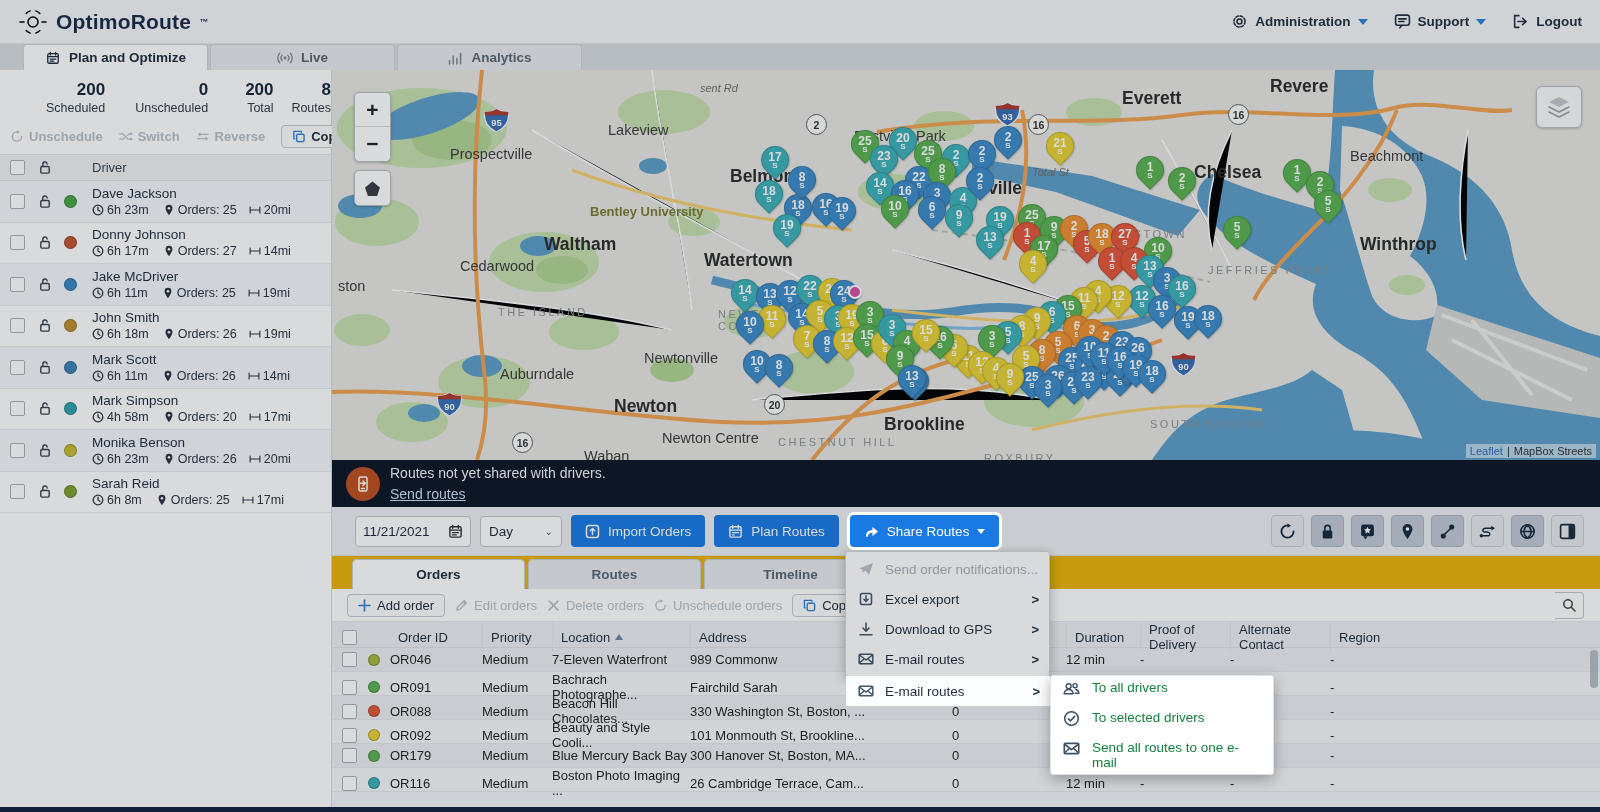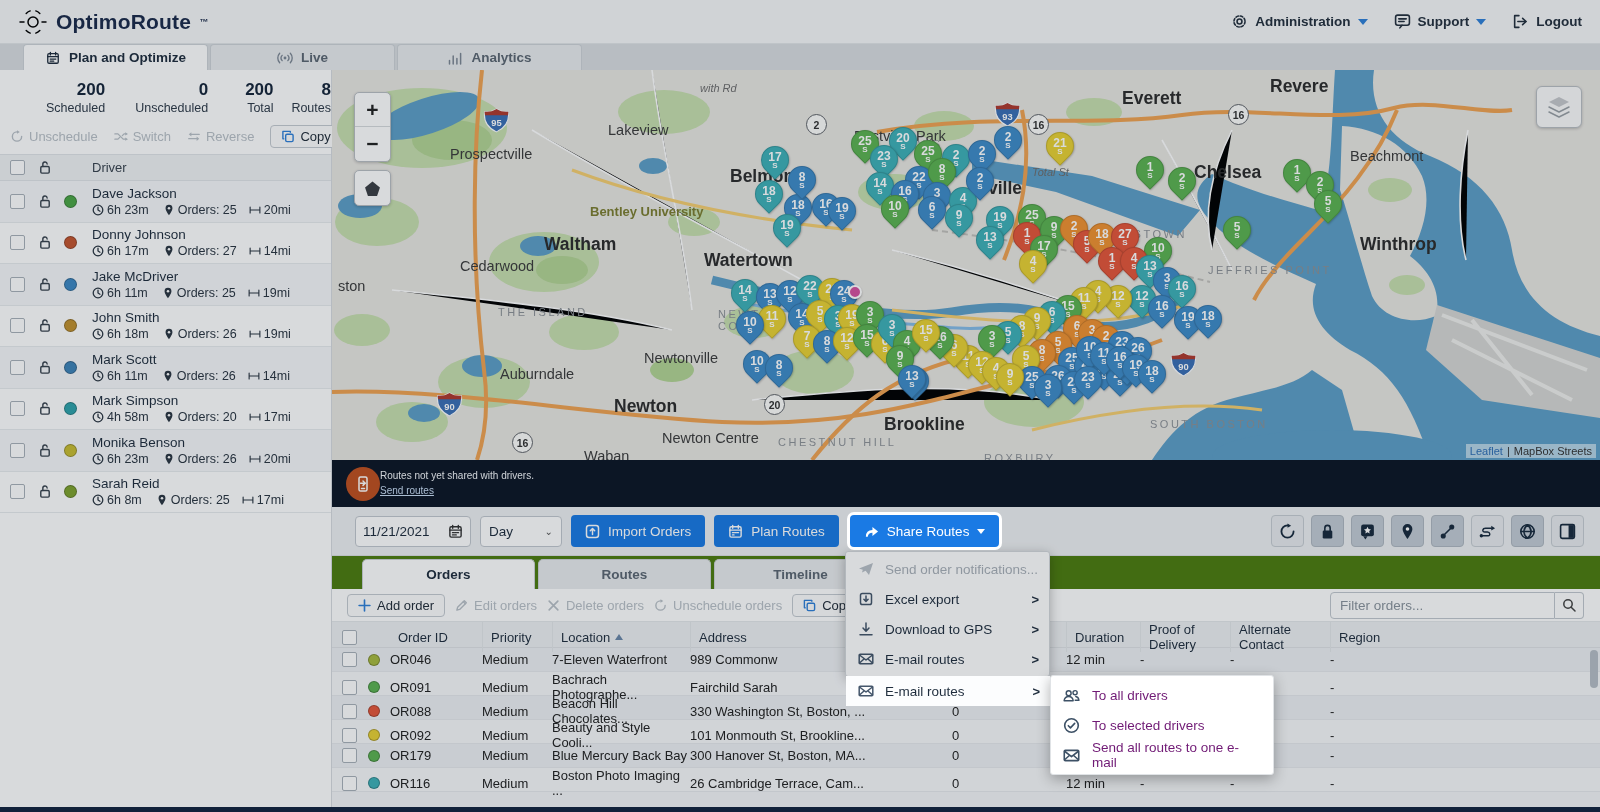--- a/index.html
+++ b/index.html
@@ -26,21 +26,21 @@
 
   .content{display:flex;height:742px;}
 
   
   .left{width:332px;background:#fff;border-right:1px solid #d7dbdf;display:flex;flex-direction:column;}
   .stats{display:flex;padding:10px 0 8px 10px;}
   .stat{text-align:right;}
   .stat:nth-child(1){width:96px}.stat:nth-child(2){width:104px}.stat:nth-child(3){width:66px}.stat:nth-child(4){width:58px}
   .stat .v{font-size:17px;font-weight:bold;color:#16253a;}
   .stat .l{font-size:12.5px;color:#2e3a48;margin-top:1px;}
-  .drv-toolbar{display:flex;align-items:center;gap:16px;padding:2px 8px 6px 10px;}
+  .drv-toolbar{display:flex;align-items:center;gap:16px;padding:2px 8px 6px 10px;font-weight:bold;}
   .drv-tool{display:flex;align-items:center;gap:5px;font-size:13px;color:#b9c0c7;}
   .drv-tool .ic{width:14px;height:13px;color:#b9c0c7;}
   .drv-tool.enabled{margin-left:auto;border:1px solid #c5cbd1;border-radius:4px;background:#fdfdfd;padding:3px 10px;color:#232e3a;cursor:pointer;}
   .drv-tool.enabled .ic{color:#2f80d8;}
   .drv-head{display:grid;grid-template-columns:34px 30px 28px 1fr;align-items:center;height:27px;background:#f0f2f4;border-top:1px solid #e1e4e7;border-bottom:1px solid #e1e4e7;font-size:13px;color:#39434e;}
   .drv-row{display:grid;grid-template-columns:34px 30px 28px 1fr;align-items:center;height:41.5px;border-bottom:1px solid #e8ebee;cursor:pointer;}
   .drv-row:nth-child(odd){background:#f6f7f9;}
   .cb{width:15px;height:15px;border:1.5px solid #a9b1b9;border-radius:2px;background:#fff;margin-left:10px;}
   .drv-row .ic.lock, .drv-head .ic.lock{width:14px;height:15px;color:#39434e;margin-left:4px;}
   .dot{width:13px;height:13px;border-radius:50%;border:1px solid rgba(0,0,0,.25);}
@@ -76,21 +76,21 @@
   .polybtn .ic{width:17px;height:17px;color:#3b3f44;}
   .layersbtn{position:absolute;right:18px;top:16px;width:46px;height:42px;background:#fbfbfb;border:1px solid #b9bec3;border-radius:6px;display:flex;align-items:center;justify-content:center;box-shadow:0 1px 3px rgba(0,0,0,.2);cursor:pointer;}
   .layersbtn .ic{width:26px;height:22px;color:#9aa0a6;}
   .attrib{position:absolute;right:4px;bottom:2px;font-size:11px;color:#333;background:rgba(255,255,255,.55);padding:1px 4px;display:flex;gap:4px;}
   .attrib .lk{color:#2f6fb5;cursor:pointer;}
 
   
   .notice{height:47px;background:#0d1626;display:flex;align-items:center;padding:0 16px 0 14px;}
   .notice .badge{width:34px;height:34px;border-radius:50%;background:#c0501f;display:flex;align-items:center;justify-content:center;flex:0 0 auto;}
   .notice .badge .ic{width:18px;height:18px;color:#fff;}
-  .notice .txt{font-size:10px;color:#f2f5f8;line-height:1.45;}
+  .notice .txt{margin-left:10px;font-size:14px;color:#f2f5f8;line-height:1.45;}
   .notice .lnk{color:#c9ddf4;text-decoration:underline;cursor:pointer;}
   .notice .right{margin-left:auto;text-align:right;font-size:12.5px;color:#eef2f7;line-height:1.5;}
   .notice .odot{display:inline-block;width:10px;height:10px;border-radius:50%;background:#c65b2e;margin-right:6px;vertical-align:middle;}
 
   
   .actionbar{height:49px;background:#eef0f2;border-bottom:1px solid #dcdfe2;display:flex;align-items:center;padding:0 16px 0 23px;gap:9px;}
   .date-input{width:116px;height:31px;background:#fff;border:1px solid #c2c8ce;border-radius:4px;display:flex;align-items:center;padding:0 7px;gap:4px;}
   .date-input input{border:none;outline:none;width:80px;font-size:13.5px;color:#1f2d3d;background:transparent;}
   .date-input .ic{width:15px;height:15px;color:#333;margin-left:auto;}
   .period{width:82px;height:31px;background:#fff;border:1px solid #c2c8ce;border-radius:4px;display:flex;align-items:center;padding:0 8px;font-size:13.5px;color:#1f2d3d;cursor:pointer;}
@@ -98,21 +98,21 @@
   .btn-blue{height:32px;border:none;border-radius:4px;background:#1a7ae4;color:#fff;font-size:13.5px;font-weight:500;display:flex;align-items:center;gap:8px;padding:0 14px;cursor:pointer;}
   .btn-blue .ic{width:15px;height:15px;color:#fff;}
   .btn-share{position:relative;z-index:600;box-shadow:0 0 0 3px #ffffff;margin-left:2px;}
   .btn-share .dcaret{width:0;height:0;border-left:4.5px solid transparent;border-right:4.5px solid transparent;border-top:5.5px solid #fff;}
   .iconstrip{margin-left:auto;display:flex;gap:7px;}
   .istrip-btn{width:33px;height:32px;border-radius:4px;border:1px solid #c6ccd2;background:#e7eaed;display:flex;align-items:center;justify-content:center;cursor:pointer;}
   .istrip-btn.on{background:#c3cbd4;border-color:#aeb7c0;}
   .istrip-btn .ic{width:17px;height:17px;color:#182a3d;}
 
   
-  .orders-tabs{height:33px;background:#4d7c0f;display:flex;padding-left:30px;gap:3px;align-items:stretch;}
+  .orders-tabs{height:33px;background:#eab308;display:flex;padding-left:20px;gap:3px;align-items:stretch;}
   .otab{width:173px;display:flex;align-items:center;justify-content:center;font-size:13.5px;font-weight:bold;color:#5c6773;background:#e9ebed;border:1px solid #cdd2d7;border-bottom:none;border-radius:5px 5px 0 0;margin-top:3px;cursor:pointer;}
   .otab.active{background:#fff;color:#1f2d3d;}
 
   
   .orders-toolbar{height:33px;background:#fff;display:flex;align-items:center;padding:0 16px 0 15px;gap:10px;border-bottom:1px solid #e4e7ea;}
   .ot-btn{display:flex;align-items:center;gap:6px;font-size:13px;color:#b9c0c7;}
   .ot-btn .ic{width:13px;height:13px;color:#b9c0c7;}
   .ot-btn.enabled{border:1px solid #c5cbd1;border-radius:4px;background:#fdfdfd;padding:3px 10px;color:#232e3a;cursor:pointer;}
   .ot-btn.enabled .ic{color:#2f80d8;}
   .filter{margin-left:auto;display:flex;align-items:center;}
@@ -141,21 +141,21 @@
   .share-menu{position:absolute;left:845px;top:551px;width:205px;background:#fff;border:1px solid #d3d7db;border-radius:3px;box-shadow:0 3px 12px rgba(0,0,0,.28);z-index:400;padding:2px 0;}
   .smi{height:30px;display:flex;align-items:center;padding:0 10px 0 12px;gap:11px;font-size:13.5px;color:#1f2d3d;cursor:pointer;}
   .smi .ic{width:16px;height:16px;color:#44566b;flex:0 0 auto;}
   .smi.disabled{color:#a9b0b8;}
   .smi.disabled .ic{color:#b9c0c8;}
   .smi .chev{margin-left:auto;font-size:13px;font-weight:bold;color:#1f2d3d;}
   .elev-row{position:absolute;left:846px;top:676px;width:204px;height:30px;background:#fcfdfe;display:flex;align-items:center;padding:0 10px 0 12px;gap:11px;font-size:13.5px;color:#1f2d3d;z-index:600;cursor:pointer;}
   .elev-row .ic{width:16px;height:16px;color:#44566b;}
   .elev-row .chev{margin-left:auto;font-size:13px;font-weight:bold;}
   .submenu{position:absolute;left:1050px;top:675px;width:224px;background:#fff;border:1px solid #e0e3e6;border-radius:3px;box-shadow:0 4px 14px rgba(0,0,0,.3);z-index:600;padding:4px 0;}
-  .ssi{height:30px;display:flex;align-items:center;padding:0 12px;gap:12px;font-size:13.5px;color:#701a75;cursor:pointer;}
+  .ssi{height:30px;display:flex;padding:0 12px;gap:12px;font-size:13.5px;color:#15803d;cursor:pointer;}
   .ssi .ic{width:17px;height:17px;color:#3d5166;flex:0 0 auto;}
 
   .bottom-strip{position:absolute;left:0;bottom:0;width:100%;height:5px;background:#13233e;}
 
   .ic{display:inline-block;}
   .ic svg{width:100%;height:100%;display:block;}
   .ic svg *{stroke:currentColor;stroke-width:1.5;fill:none;stroke-linecap:round;stroke-linejoin:round;}
   .ic svg .f{fill:currentColor;stroke:none;}
   .ic svg .fw{fill:#fff;stroke:none;}
 </style>
@@ -711,21 +711,21 @@
             <path d="M150,0 C142,70 138,180 152,300 C158,345 150,375 145,390"></path>
             <path d="M0,322 C120,318 260,345 390,352 C520,358 600,330 700,305 C760,292 800,282 830,270"></path>
             <path d="M545,62 C660,42 760,58 850,45 C920,35 1000,55 1062,38 C1100,28 1150,45 1180,40"></path>
             <path d="M1065,40 C1045,90 1010,130 975,165 C950,190 932,210 922,230"></path>
             <path d="M690,40 C700,90 692,140 672,190"></path>
             <path d="M480,390 C520,340 562,302 640,286"></path>
           </g>
           <path d="M408,232 C500,252 560,252 600,256 C650,262 680,256 700,250 M700,250 C740,258 790,280 820,300" stroke="#85bce8" stroke-width="3" fill="none"></path>
         </svg>
         <div id="map-overlays">
-            <div class="maplabel ml-road" style="left:368px;top:12px">with Rd</div>
+            <div class="maplabel ml-road" style="left:368px;top:12px">sent Rd</div>
             <div class="maplabel ml-town" style="left:276px;top:52px">Lakeview</div>
             <div class="maplabel ml-town" style="left:522px;top:58px">Eastview Park</div>
             <div class="maplabel ml-town" style="left:118px;top:76px">Prospectville</div>
             <div class="maplabel ml-town-lg" style="left:398px;top:96px">Belmont</div>
             <div class="maplabel ml-road" style="left:700px;top:96px">Total St</div>
             <div class="maplabel ml-uni" style="left:258px;top:134px">Bentley University</div>
             <div class="maplabel ml-town-lg" style="left:212px;top:164px">Waltham</div>
             <div class="maplabel ml-town" style="left:128px;top:188px">Cedarwood</div>
             <div class="maplabel ml-town-lg" style="left:372px;top:180px">Watertown</div>
             <div class="maplabel ml-town" style="left:6px;top:208px">ston</div>
@@ -1681,21 +1681,20 @@
           <div class="ot-btn enabled">
             <span class="ic">
               <svg viewBox="0 0 14 14">
                 <rect x="4.5" y="4.5" width="8" height="8" rx="1.5"></rect>
                 <path d="M2.5 9.5h-1v-8h8v1"></path>
               </svg>
             </span>
             <span>Copy</span>
           </div>
         <div class="filter">
-          <input placeholder="Filter orders..." style="">
           <span class="sbtn">
               <span class="ic">
                 <svg viewBox="0 0 14 14">
                   <circle cx="6" cy="6" r="4.2"></circle>
                   <path d="M9.2 9.2L13 13" stroke-width="1.8"></path>
                 </svg>
               </span>
             </span>
         </div>
       </div>

